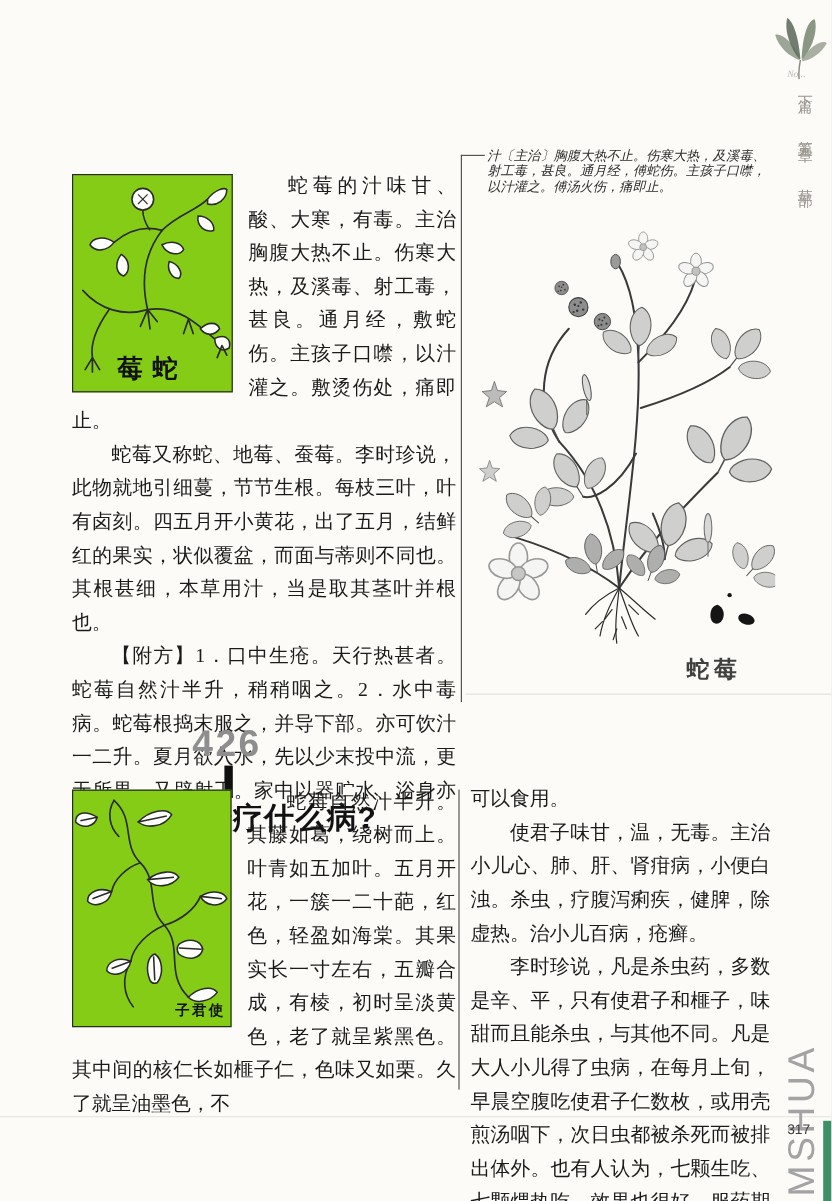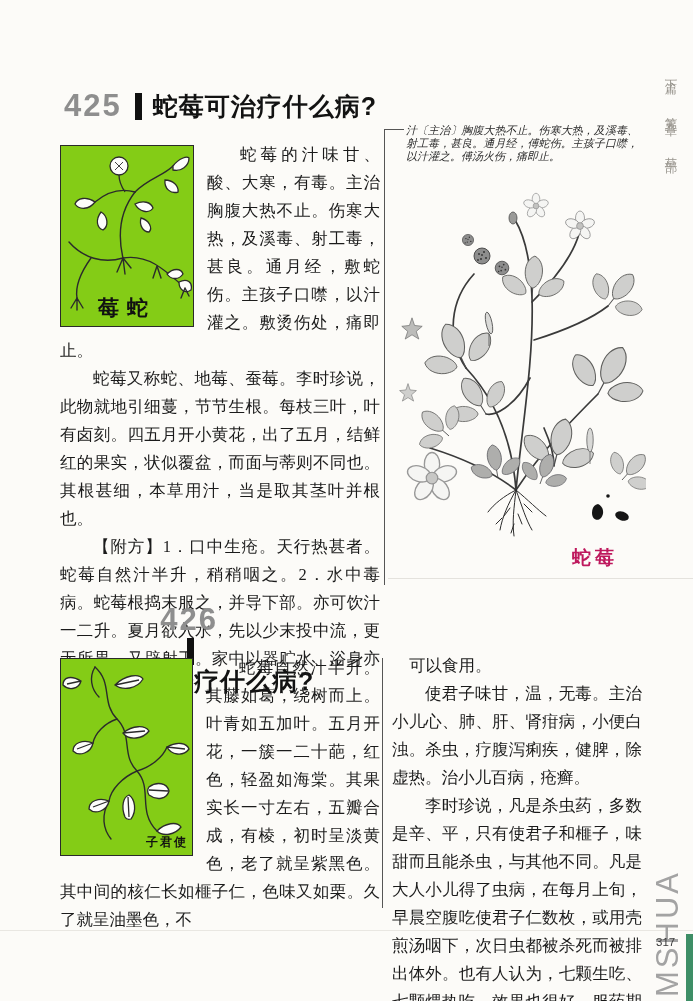--- a/index.html
+++ b/index.html
@@ -10,38 +10,38 @@
   }
   
   .sec-head{position:absolute;left:64px;display:flex;align-items:center;
     font-family:"Liberation Sans","DejaVu Sans",sans-serif;font-weight:700;}
   .sec-num{font-size:31px;color:#8e8e8e;letter-spacing:2px;}
   .sec-bar{width:7px;height:27px;background:#101010;margin:0 11px 0 13px;}
   .sec-title{font-size:25px;color:#121212;letter-spacing:1px;}
   
   .col{position:absolute;text-align:justify;font-size:16.5px;line-height:28px;color:#1b1b1b;}
   .col p{margin:0;text-indent:2em;}
-  .col p.noindent{text-indent:0;margin-left:17px;}
+  .col p.noindent{text-indent:0;}
   
   .thumb{position:relative;float:left;border:1.5px solid #2a2a2a;background:#84cc16;
     margin:4px 13px 4px 0;}
   .thumb svg{display:block;}
   .thumb-cap{position:absolute;left:0;width:100%;text-align:center;
     font-family:"Liberation Sans","DejaVu Sans",sans-serif;font-weight:700;
     font-size:21px;letter-spacing:8px;color:#111;}
   .thumb-cap.inline-right{width:auto;left:auto;right:4px;text-align:right;letter-spacing:2px;font-size:12px;margin-top:37px;}
   
   .annot{position:absolute;left:406px;top:124px;width:232px;
     font-style:italic;font-size:11px;line-height:13px;color:#2b2b2b;text-align:justify;}
   .leader-v{position:absolute;background:#555;width:1px;}
   .leader-h{position:absolute;background:#555;height:1px;}
   .fig{position:absolute;left:394px;top:178px;}
   .fig-cap{position:absolute;left:572px;top:545px;
     font-family:"Liberation Sans","DejaVu Sans",sans-serif;font-weight:700;
-    font-size:19px;letter-spacing:4px;color:#be185d;}
+    font-size:19px;letter-spacing:4px;color:#404040;}
   
   .corner-plant{position:absolute;left:642px;top:10px;}
   .side-labels{position:absolute;left:662px;top:70px;height:170px;
     writing-mode:vertical-rl;text-orientation:upright;
     font-size:12.5px;color:#98958e;letter-spacing:3px;
     font-family:"Liberation Sans","DejaVu Sans",sans-serif;}
   .side-labels span{margin-bottom:14px;display:inline-block;}
   
   .foot-line{position:absolute;left:0;top:930px;width:693px;height:1px;background:#e9e7e2;}
   .fig-underline{position:absolute;left:388px;top:578px;width:305px;height:1px;background:#e4e2dd;}
@@ -55,31 +55,38 @@
     font-family:"Liberation Sans","DejaVu Sans",sans-serif;}
   
   .wc{stroke:#2b2b2b;fill:none;stroke-width:1.4;stroke-linecap:round;}
   .wcf{stroke:#2b2b2b;fill:#fdfdfb;stroke-width:1.3;}
 </style>
 </head>
 <body>
 
 <div class="page">
 
+  <div class="corner-plant">
+    <svg width="50" height="58" viewBox="0 0 50 58">
+      <g>
+        <path d="M25 39 C19 24 8 17 4 19 C7 30 16 37 24 40 Z" fill="#84907f" opacity="0.8"></path>
+        <path d="M25 39 C23 17 18 7 14 5 C11 17 18 32 24 39 Z" fill="#606f60" opacity="0.9"></path>
+        <path d="M26 39 C27 15 33 6 37 6 C40 18 33 32 27 39 Z" fill="#76856f" opacity="0.85"></path>
+        <path d="M26 40 C34 27 44 23 47 26 C42 35 33 40 27 41 Z" fill="#939c8d" opacity="0.8"></path>
+        <path d="M25 40 C24 46 23 51 24 56" stroke="#8a8a82" stroke-width="1.2" fill="none"></path>
+        <text x="14" y="54" font-size="8" fill="#b9b6ad" font-style="italic" font-family="Liberation Serif,serif">No...</text>
+      </g>
+    </svg>
+  </div>
   <div class="side-labels">
     <span>下篇</span>
     <span>第五章</span>
     <span>草部</span>
   </div>
 
-  <div class="sec-head" style="top:88px;">
-    <span class="sec-num">425</span>
-    <span class="sec-bar"></span>
-    <span class="sec-title">蛇莓可治疗什么病?</span>
-  </div>
 
   <div class="col" style="left:60px;top:141px;width:320px;">
     <div class="thumb" style="width:132px;height:180px;">
       <svg width="132" height="180" viewBox="0 0 132 180">
         <g class="wc">
           <path d="M8,96 C22,112 42,118 62,112"></path>
           <path d="M62,112 C86,108 102,122 124,142"></path>
           <path d="M62,112 C56,86 60,64 74,46"></path>
           <path d="M74,46 C88,32 102,30 112,20"></path>
           <path d="M74,46 C60,42 46,46 34,56"></path>

